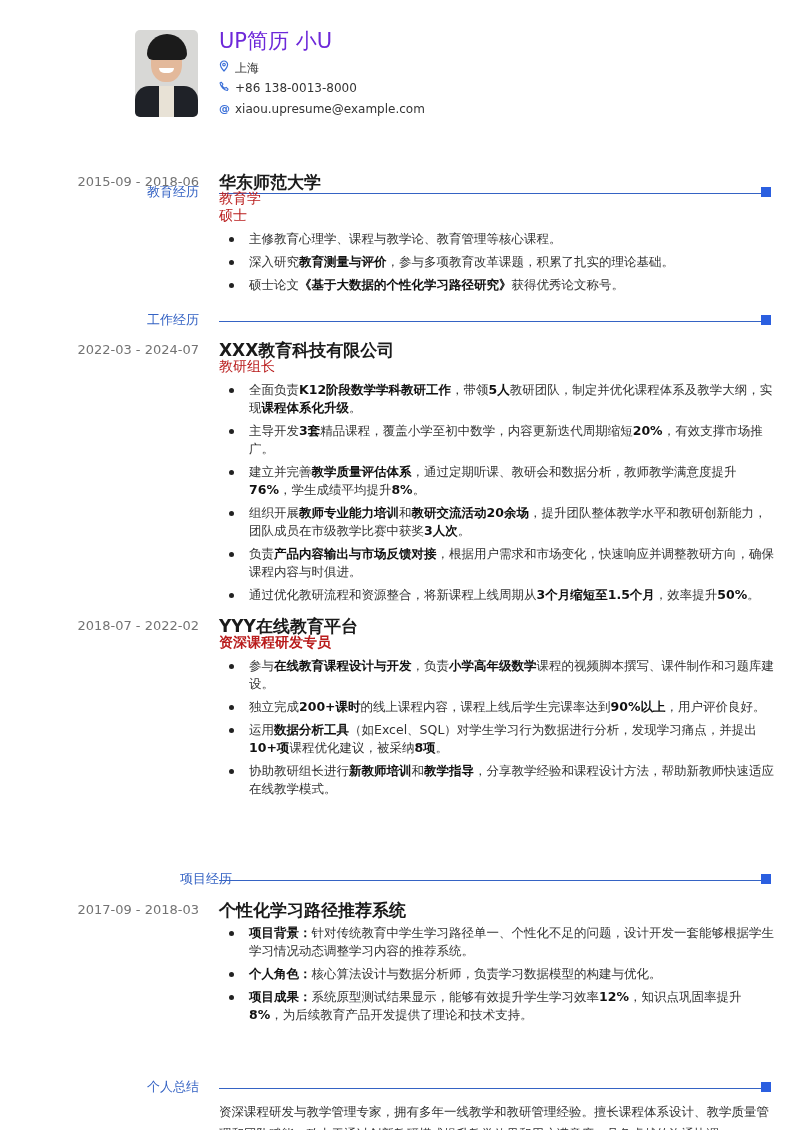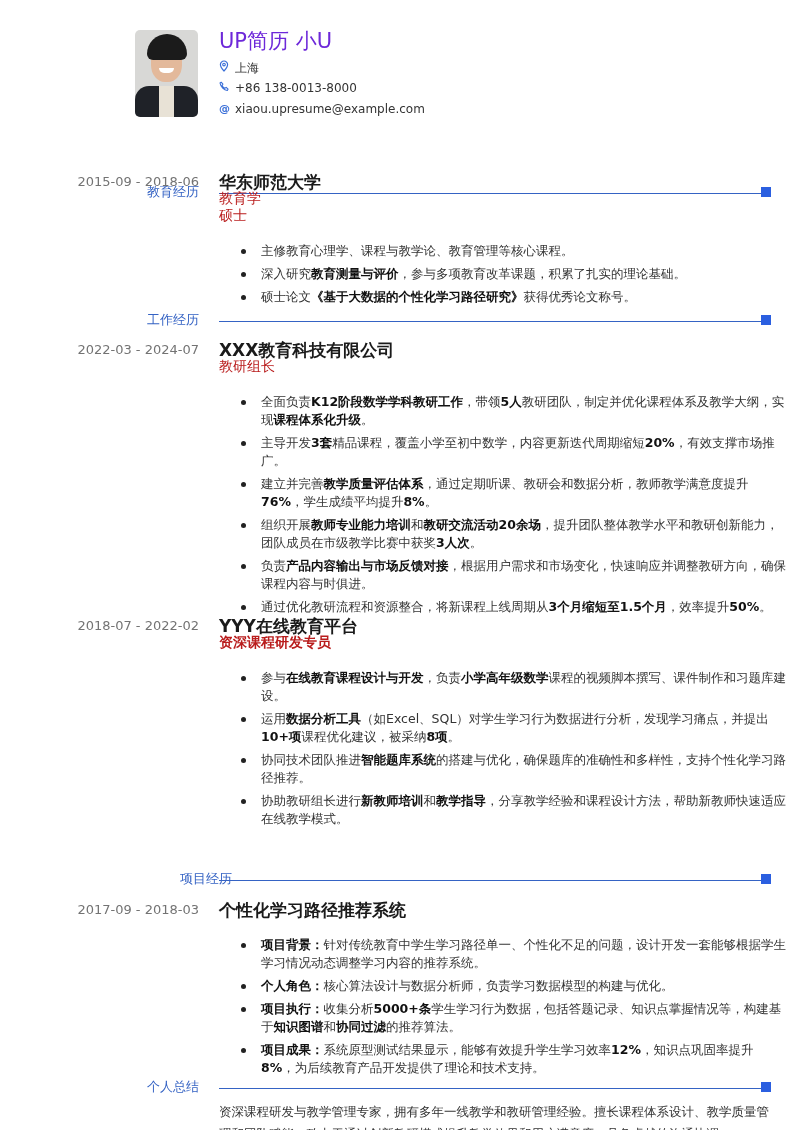--- a/index.html
+++ b/index.html
@@ -27,21 +27,21 @@
   .section-head .title {
     position: absolute; right: 600px; top: 0; font-size: 13px; color: #3563c4; white-space: nowrap;
   }
   .section-head .line { position: absolute; left: 219px; top: 10px; width: 547px; height: 1px; background: #3563c4; }
   .section-head .sq { position: absolute; left: 761px; top: 4px; width: 10px; height: 10px; background: #2b5fe0; }
 
   .entry { position: absolute; left: 0; width: 799px; }
   .entry .date { position: absolute; right: 600px; top: 0; font-size: 13px; color: #737373; white-space: nowrap; line-height: 18px; }
   .entry .org { position: absolute; left: 219px; top: 0; font-size: 17px; font-weight: bold; color: #1a1a1a; line-height: 18px; }
   .entry .sub { position: absolute; left: 219px; font-size: 14px; color: #b91c1c; line-height: 17px; }
-  ul.bl { position: absolute; left: 219px; width: 552px; margin: 16px; padding: 0; list-style: none; }
+  ul.bl { position: absolute; left: 219px; width: 552px; margin: 4px; padding: 0; list-style: none; }
   ul.bl li { position: relative; padding-left: 26px; font-size: 12.5px; line-height: 18px; color: #333; margin-bottom: 5px; }
   ul.bl li::before { content: ""; position: absolute; left: 6px; top: 7px; width: 5px; height: 5px; border-radius: 50%; background: #222; }
   ul.bl li b { color: #111; }
 
   .summary { position: absolute; left: 219px; top: 1101px; width: 552px; font-size: 12.5px; line-height: 22px; color: #333; }
 </style>
 </head>
 <body>
 
 <div class="header">
@@ -114,38 +114,37 @@
     <li><span>通过优化教研流程和资源整合，将新课程上线周期从</span><b>3个月缩短至1.5个月</b><span>，效率提升</span><b>50%</b><span>。</span></li>
   </ul>
 
 <div class="entry" style="top:617px;">
   <span class="date">2018-07 - 2022-02</span>
   <span class="org">YYY在线教育平台</span>
   <span class="sub" style="top:17px;font-weight:bold;">资深课程研发专员</span>
 </div>
 <ul class="bl" style="top:653px;">
     <li><span>参与</span><b>在线教育课程设计与开发</b><span>，负责</span><b>小学高年级数学</b><span>课程的视频脚本撰写、课件制作和习题库建设。</span></li>
+    <li><span>独立完成</span><b>200+课时</b><span>的线上课程内容，课程上线后学生完课率达到</span><b>90%以上</b><span>，用户评价良好。</span></li>
     <li><span>运用</span><b>数据分析工具</b><span>（如Excel、SQL）对学生学习行为数据进行分析，发现学习痛点，并提出</span><b>10+项</b><span>课程优化建议，被采纳</span><b>8项</b><span>。</span></li>
-    <li><span>协同技术团队推进</span><b>智能题库系统</b><span>的搭建与优化，确保题库的准确性和多样性，支持个性化学习路径推荐。</span></li>
     <li><span>协助教研组长进行</span><b>新教师培训</b><span>和</span><b>教学指导</b><span>，分享教学经验和课程设计方法，帮助新教师快速适应在线教学模式。</span></li>
   </ul>
 
 <div class="section-head" style="top:870px;padding-left:33px;">
   <span class="title">项目经历</span>
   <div class="line"></div>
   <div class="sq"></div>
 </div>
 <div class="entry" style="top:901px;">
   <span class="date">2017-09 - 2018-03</span>
   <span class="org">个性化学习路径推荐系统</span>
 </div>
 <ul class="bl" style="top:920px;">
     <li><b>项目背景：</b><span>针对传统教育中学生学习路径单一、个性化不足的问题，设计开发一套能够根据学生学习情况动态调整学习内容的推荐系统。</span></li>
     <li><b>个人角色：</b><span>核心算法设计与数据分析师，负责学习数据模型的构建与优化。</span></li>
-    <li><b>项目执行：</b><span>收集分析</span><b>5000+条</b><span>学生学习行为数据，包括答题记录、知识点掌握情况等，构建基于</span><b>知识图谱</b><span>和</span><b>协同过滤</b><span>的推荐算法。</span></li>
     <li><b>项目成果：</b><span>系统原型测试结果显示，能够有效提升学生学习效率</span><b>12%</b><span>，知识点巩固率提升</span><b>8%</b><span>，为后续教育产品开发提供了理论和技术支持。</span></li>
   </ul>
 
 <div class="section-head" style="top:1078px;">
   <span class="title">个人总结</span>
   <div class="line"></div>
   <div class="sq"></div>
 </div>
 <div class="summary">资深课程研发与教学管理专家，拥有多年一线教学和教研管理经验。擅长课程体系设计、教学质量管理和团队赋能。致力于通过创新教研模式提升教学效果和用户满意度，具备卓越的沟通协调</div>
 

